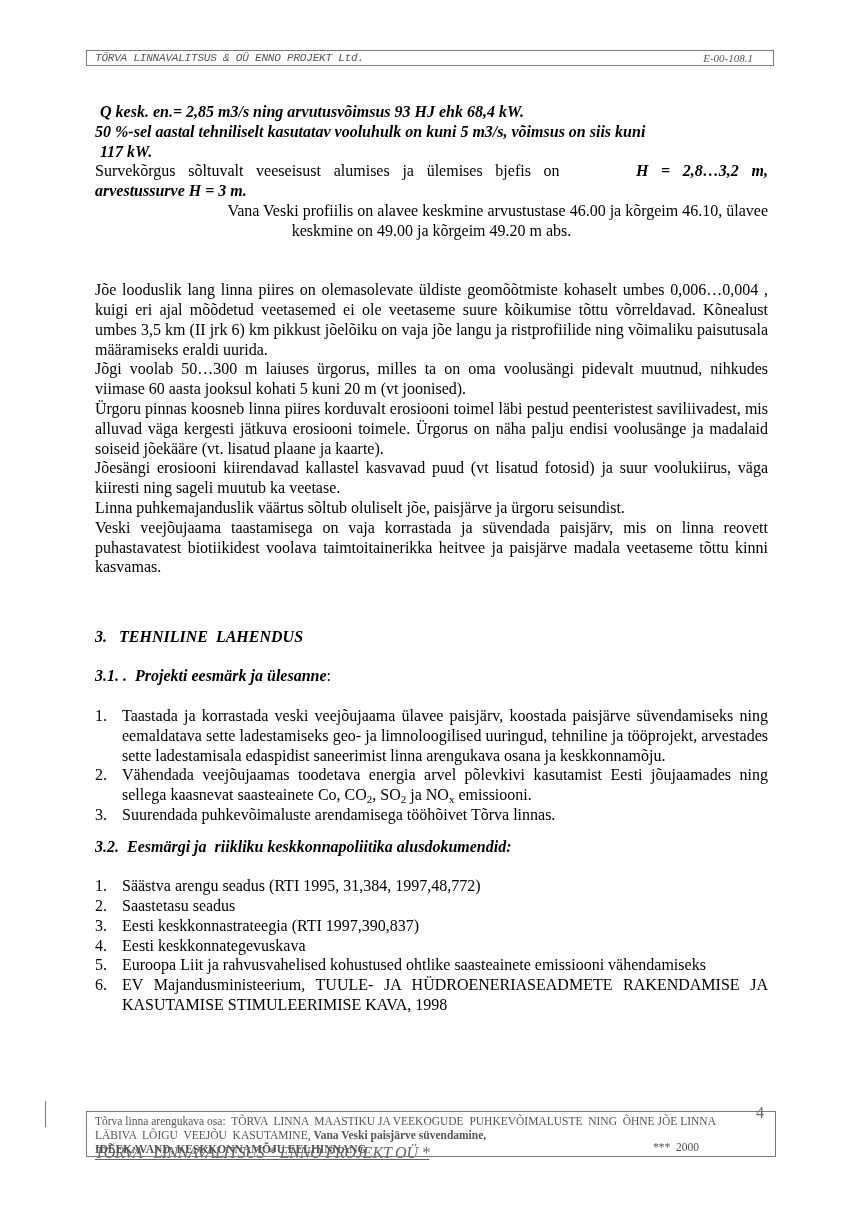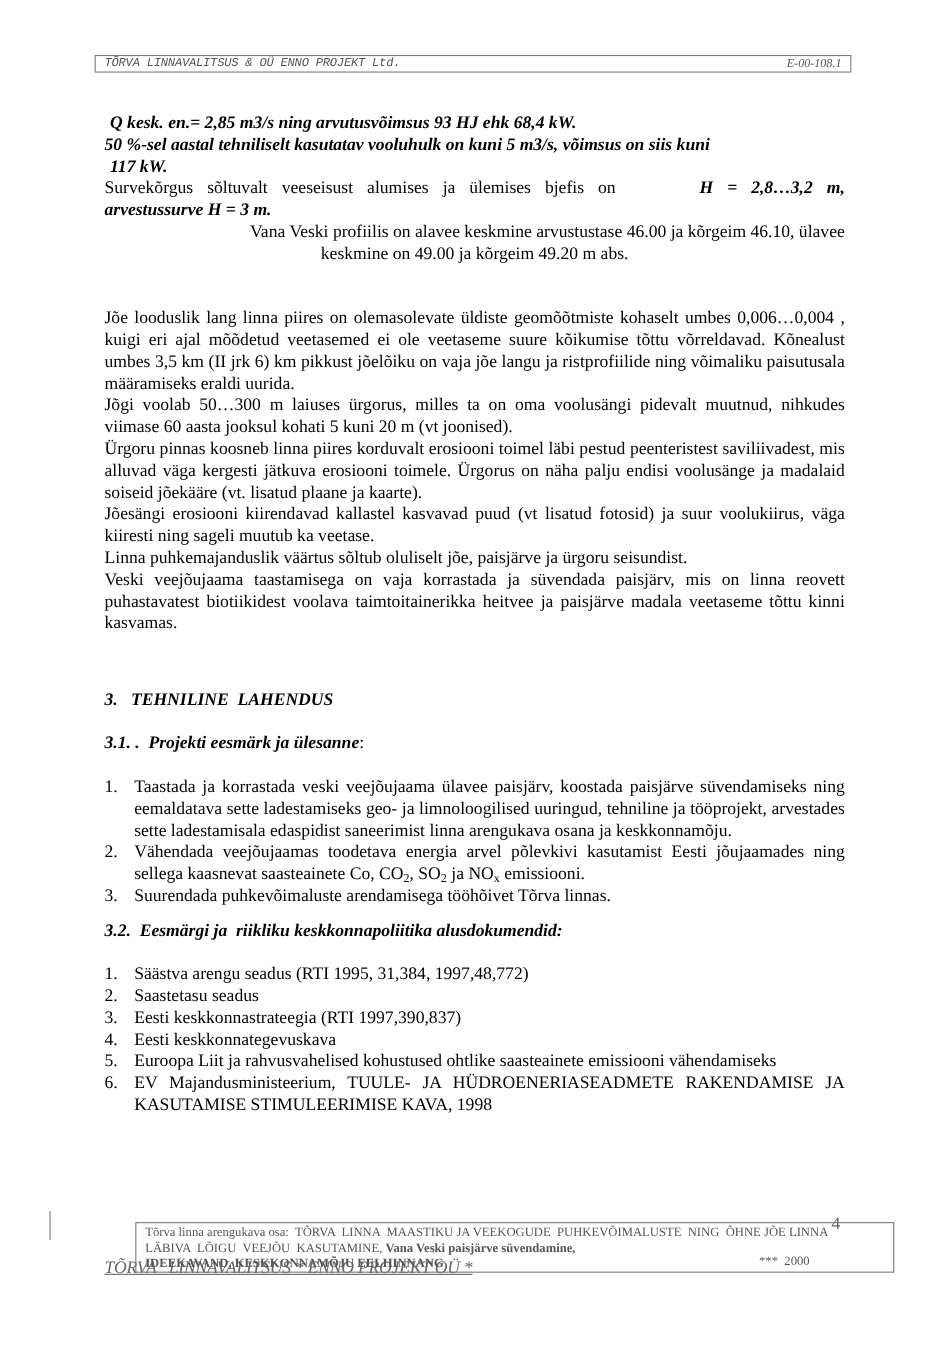--- a/index.html
+++ b/index.html
@@ -6,42 +6,42 @@
   body {
     width: 860px; height: 1230px; position: relative; overflow: hidden;
     font-family: "Liberation Serif", serif; color: #000;
   }
   .header-box {
     position: absolute; left: 86px; top: 50px; width: 688px; height: 16px;
     border: 1px solid #7a7a7a; box-sizing: border-box;
     font-style: italic; font-size: 11px; color: #555; line-height: 14px;
   }
   .header-box .left { position: absolute; left: 8px; top: 0; letter-spacing: -0.2px; font-family: Liberation Mono, monospace; }
-  .header-box .right { position: absolute; right: 8px; top: 0; }
+  .header-box .right { position: absolute; right: 20px; top: 0; }
 
   .content { position: absolute; left: 95px; top: 102px; width: 673px; font-size: 16px; line-height: 19.8px; }
   .p { margin: 0; text-align: justify; }
   .bi { font-weight: bold; font-style: italic; }
   .justify-last { text-align-last: justify; }
   .gap { height: 19.8px; }
   .heading { font-weight: bold; margin: 0; font-style: italic; }
   .subhead { font-weight: bold; font-style: italic; margin: 0; }
   ol { margin: 0; padding: 0; list-style: none; }
   ol li { position: relative; padding-left: 27px; text-align: justify; }
   ol li .num { position: absolute; left: 0; top: 0; }
   sub { font-size: 11px; vertical-align: -3px; line-height: 0; }
 
   .footer-title {
     position: absolute; left: 95px; top: 1144px; font-size: 16px; font-style: italic;
     color: #666; text-decoration: underline; letter-spacing: -0.2px;
   }
   .footer-box {
     position: absolute; left: 86px; top: 1111px; width: 690px; height: 46px;
     border: 1px solid #7a7a7a; box-sizing: border-box; padding: 2px 8px;
-    font-size: 11.5px; line-height: 14px; color: #555; margin-left: 37px;
+    font-size: 11.5px; line-height: 14px; color: #555;
   }
   .footer-box .b { font-weight: bold; }
   .footer-box .year { position: absolute; right: 76px; bottom: 2px; }
   .page-num { position: absolute; left: 756px; top: 1104px; font-size: 16px; color: #666; }
   .margin-bar { position: absolute; left: 45px; top: 1101px; width: 1px; height: 26px; background: #777; }
 </style>
 </head>
 <body>
 
 <div class="header-box">

